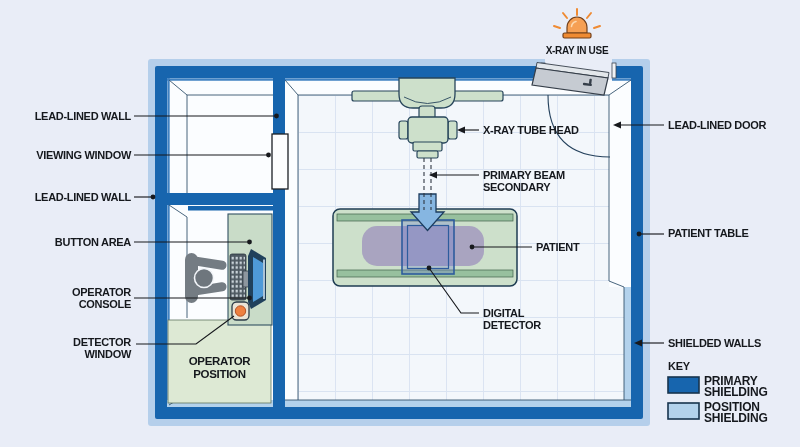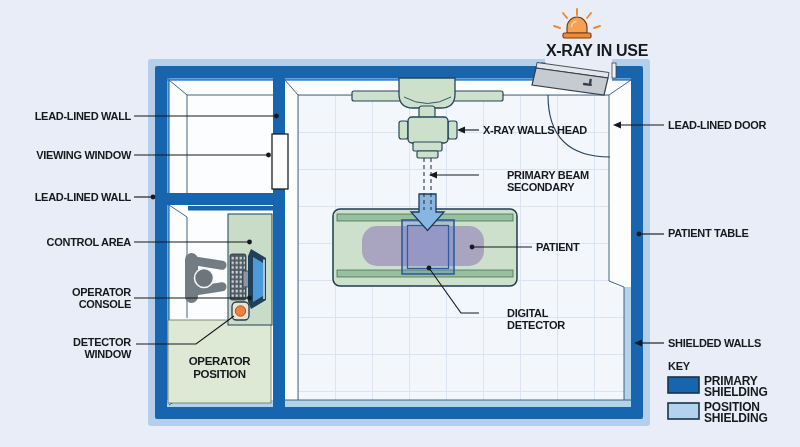--- a/index.html
+++ b/index.html
@@ -5,21 +5,21 @@
   html,body{margin:0;padding:0;background:#e9edf7;}
   #stage{position:relative;width:800px;height:447px;background:#e9edf7;overflow:hidden;
          font-family:"Liberation Sans","DejaVu Sans",sans-serif;}
   #scene{position:absolute;left:0;top:0;}
   .lbl{position:absolute;font-weight:700;font-size:11px;line-height:12px;color:#15181d;
        white-space:nowrap;letter-spacing:-0.3px;}
   .lbl-left{right:669px;text-align:right;margin-left:8px;}
   .lbl-right{left:668px;text-align:center;}
   .lbl-key{font-size:12px;line-height:10.5px;letter-spacing:-0.2px;}
   .lbl-center{text-align:center;}
-  .two{line-height:12px;padding-left:24px;}
+  .two{line-height:12px;}
 </style>
 </head>
 <body>
 
 <div id="stage">
 
 <svg id="scene" width="800" height="447" viewBox="0 0 800 447">
   <defs>
     <pattern id="grid" width="37" height="37" patternUnits="userSpaceOnUse" x="298" y="95">
       <path d="M37,0 H0 V37" fill="none" stroke="#d9e3f1" stroke-width="1.8"></path>
@@ -152,47 +152,47 @@
     <path d="M639,234 H664"></path>
     <circle cx="639" cy="234" r="2.4" fill="#17191d" stroke="none"></circle>
     <path d="M637,343 H664"></path>
     <polygon points="634,343 642,339.6 642,346.4" fill="#17191d" stroke="none"></polygon>
   </g>
 </svg>
 
 <div class="lbl lbl-left" style="top:110px">LEAD-LINED WALL</div>
 <div class="lbl lbl-left" style="top:149px">VIEWING WINDOW</div>
 <div class="lbl lbl-left" style="top:191px">LEAD-LINED WALL</div>
-<div class="lbl lbl-left" style="top:236px">CONTROL AREA</div>
+<div class="lbl lbl-left" style="top:236px">BUTTON AREA</div>
 <div class="lbl lbl-left two" style="top:286px">
   <div>OPERATOR</div>
   <div>CONSOLE</div>
 </div>
 <div class="lbl lbl-left two" style="top:336px">
   <div>DETECTOR</div>
   <div>WINDOW</div>
 </div>
 
-<div class="lbl lbl-center" style="left:537px;top:45px;width:120px;font-size:16px">X-RAY IN USE</div>
+<div class="lbl lbl-center" style="left:517px;top:45px;width:120px;font-size:10px">X-RAY IN USE</div>
 
 <div class="lbl lbl-right" style="top:119px">LEAD-LINED DOOR</div>
 <div class="lbl lbl-right" style="top:227px">PATIENT TABLE</div>
 <div class="lbl lbl-right" style="top:337px">SHIELDED WALLS</div>
 
 <div class="lbl lbl-right" style="top:360px">KEY</div>
 <div class="lbl lbl-key" style="left:704px;top:376px">
   <div>PRIMARY</div>
   <div>SHIELDING</div>
 </div>
 <div class="lbl lbl-key" style="left:704px;top:402px">
   <div>POSITION</div>
   <div>SHIELDING</div>
 </div>
 
-<div class="lbl" style="left:483px;top:124px">X-RAY WALLS HEAD</div>
+<div class="lbl" style="left:483px;top:124px">X-RAY TUBE HEAD</div>
 <div class="lbl two" style="left:483px;top:169px">
   <div>PRIMARY BEAM</div>
   <div>SECONDARY</div>
 </div>
 <div class="lbl" style="left:536px;top:241px">PATIENT</div>
 <div class="lbl two" style="left:483px;top:307px">
   <div>DIGITAL</div>
   <div>DETECTOR</div>
 </div>
 <div class="lbl lbl-center" style="left:168px;top:355px;width:103px;line-height:13px;font-size:11.5px">

